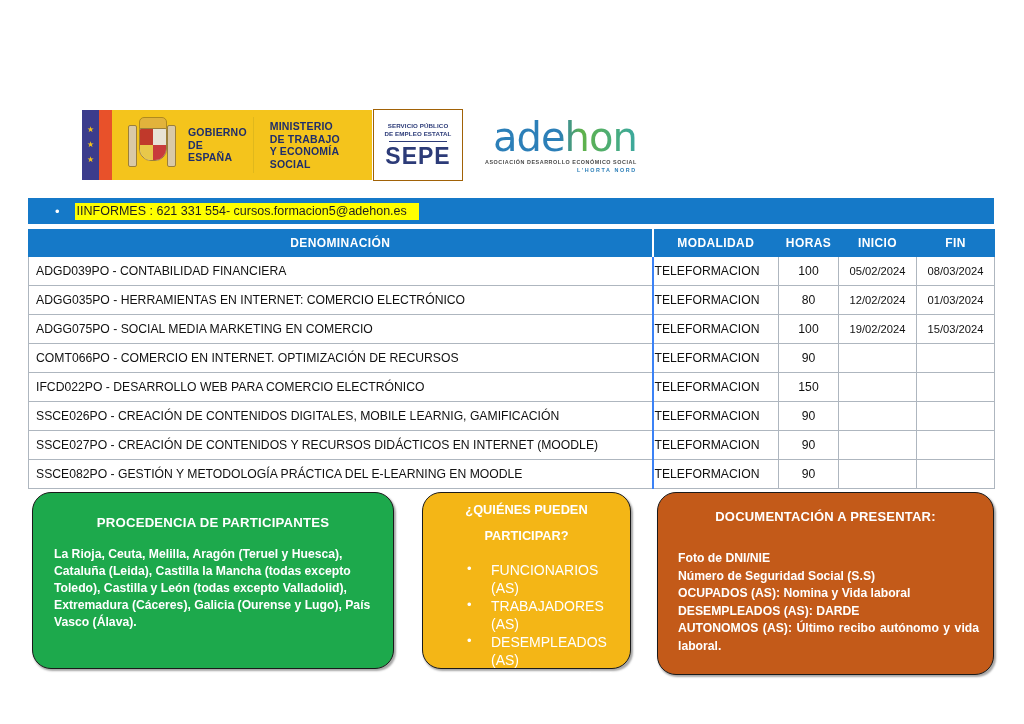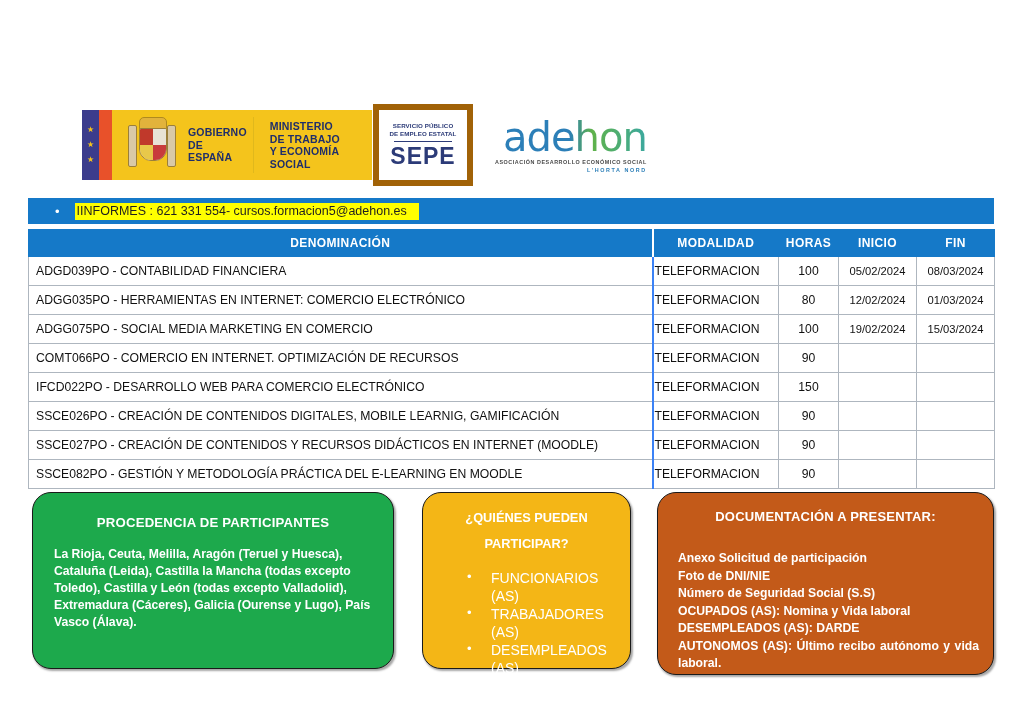--- a/index.html
+++ b/index.html
@@ -110,21 +110,21 @@
     width: 1px;
     background: #E0B81C;
     height: 56px;
     margin: 0 6px;
     align-self: center;
   }
   .sepe-box {
     width: 88px;
     height: 70px;
     background: #FFFFFF;
-    border: 6px solid #a16207;
+    border: 1px solid #a16207;
     display: flex;
     flex-direction: column;
     align-items: center;
     justify-content: center;
     margin-left: 1px;
   }
   .sepe-top {
     font-size: 6.2px;
     line-height: 7.6px;
     color: #2C3B78;
@@ -291,21 +291,21 @@
   }
 
   .box-yellow {
     left: 422px;
     top: 492px;
     width: 209px;
     height: 177px;
     background: #F4B616;
     border: 1px solid #1A1A1A;
     color: #FFFFFF;
-    padding: 12px 10px 0 10px;
+    padding: 4px 10px 0 10px;
   }
   .box-yellow .bx-title {
     text-align: center;
     font-weight: bold;
     font-size: 12.8px;
     line-height: 26px;
     margin-bottom: 12px;
   }
   .box-yellow ul {
     margin: 0;
@@ -506,20 +506,19 @@
     <li>FUNCIONARIOS (AS)</li>
     <li>TRABAJADORES (AS)</li>
     <li>DESEMPLEADOS (AS)</li>
     <li>AUTONOMOS (AS)</li>
   </ul>
 </div>
 
 <div class="box box-orange">
   <div class="bx-title">DOCUMENTACIÓN A PRESENTAR:</div>
   <div class="bx-body">
-    <div>Anexo  Solicitud de participación</div>
     <div>Foto de DNI/NIE</div>
     <div>Número de Seguridad Social (S.S)</div>
     <div>OCUPADOS (AS): Nomina y Vida laboral</div>
     <div>DESEMPLEADOS (AS): DARDE</div>
     <div class="line-just">AUTONOMOS (AS): Último recibo autónomo y vida laboral.</div>
   </div>
 </div>
 
 </body></html>

